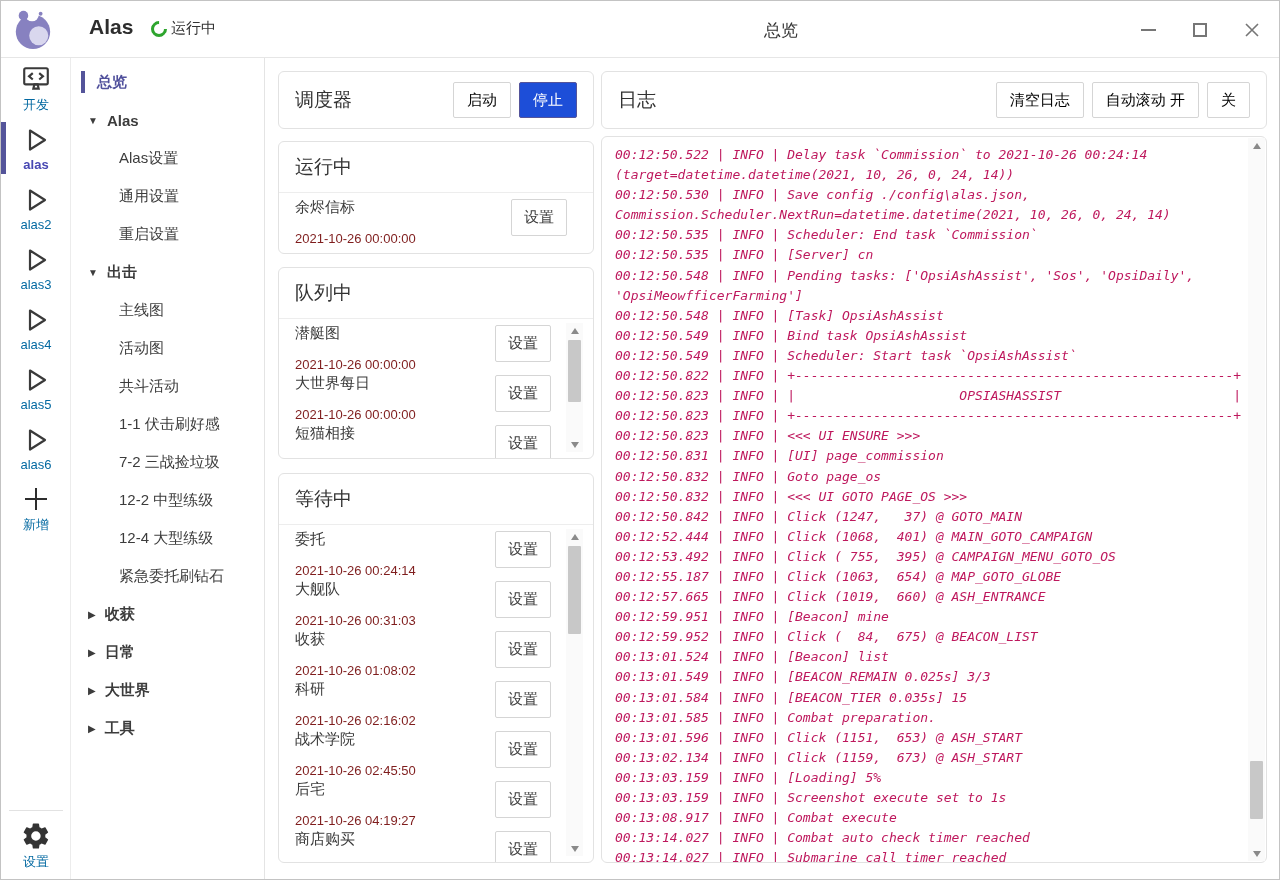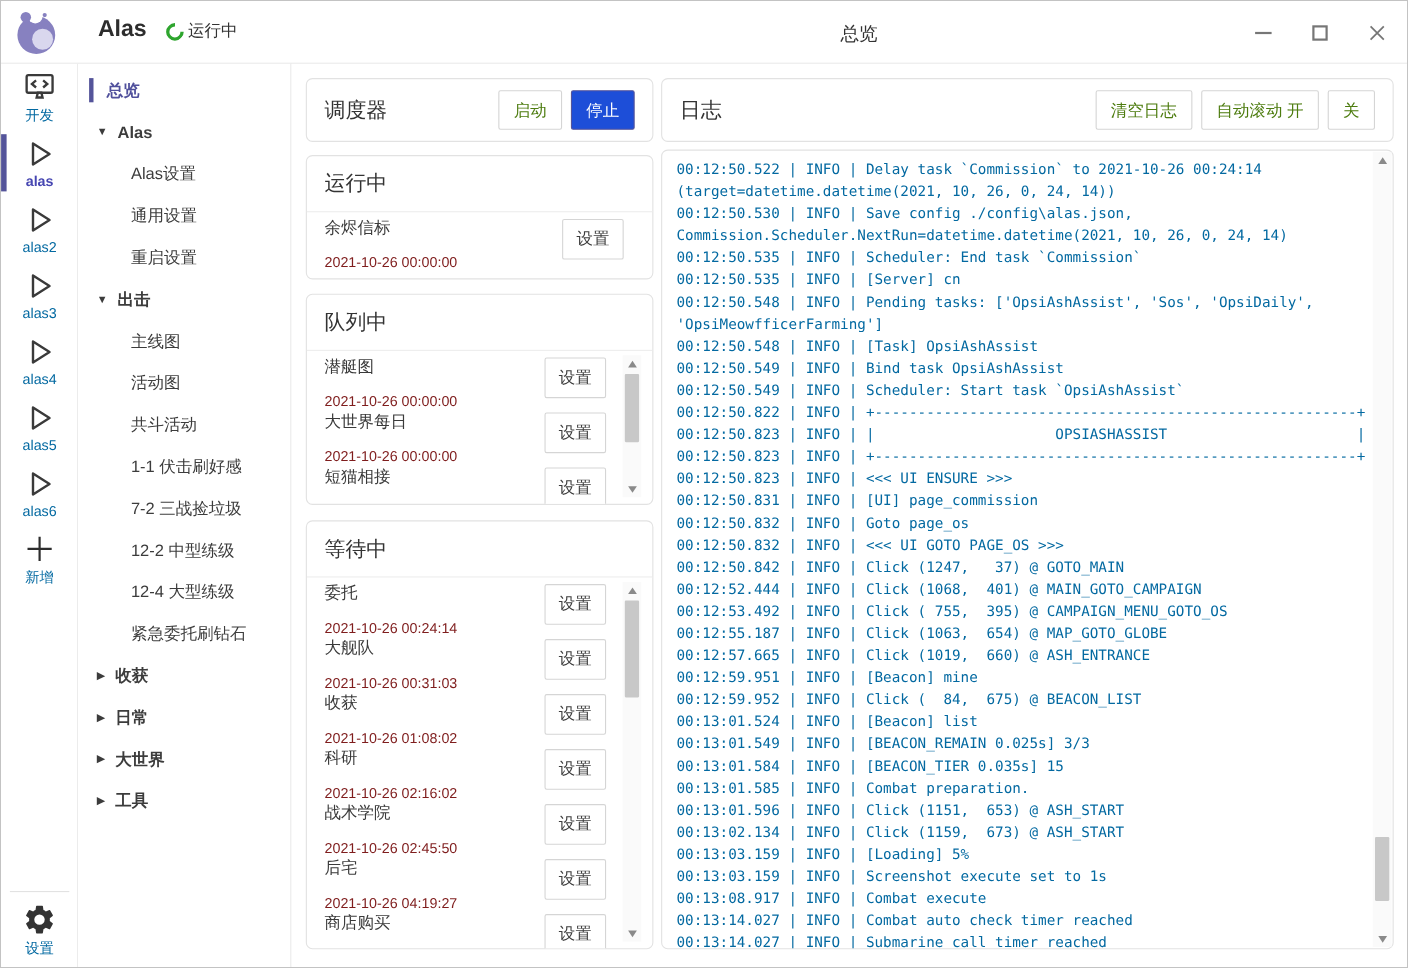--- a/index.html
+++ b/index.html
@@ -41,21 +41,21 @@
   .nav-item.child { padding-left:39px; }
   .nav-item.group { font-weight:700; }
   .nav-item.active { color:#50509c; font-weight:700; }
   .nav-item.active::before { content:""; position:absolute; left:10px; top:8px; bottom:8px; width:4px; background:#54549a; }
 
   
   .content { position:absolute; left:264px; right:0; top:57px; bottom:0; background:#fff; }
   .card { position:absolute; background:#fff; border:1px solid #e2e2e2; border-radius:6px; }
   .card-head { display:flex; align-items:center; padding:0 16px; }
   .card-title { font-size:19px; color:#333; flex:1; }
-  .btn { display:inline-flex; align-items:center; justify-content:center; height:36px; padding:0 13px; background:#fff; border:1px solid #d5d5d5; border-radius:2px; font-size:15px; color:#4d7c0f; margin-left:8px; cursor:pointer; font-family:inherit; }
+  .btn { display:inline-flex; align-items:center; justify-content:center; height:36px; padding:0 13px; background:#fff; border:1px solid #d5d5d5; border-radius:2px; font-size:15px; color:#000000; margin-left:8px; cursor:pointer; font-family:inherit; }
   .btn.primary { background:#1d4ed8; border-color:#54549a; color:#fff; }
 
   #card-scheduler { left:13px; top:13px; width:316px; height:58px; }
   #card-scheduler .card-head { height:56px; }
   #card-running { left:13px; top:83px; width:316px; height:113px; }
   #card-queue   { left:13px; top:209px; width:316px; height:192px; }
   #card-waiting { left:13px; top:415px; width:316px; height:390px; }
   .sec-head { height:51px; display:flex; align-items:center; padding:0 16px; border-bottom:1px solid #ededed; }
   .sec-title { font-size:19px; color:#333; }
   .task-list { position:relative; overflow:hidden; }
@@ -76,21 +76,21 @@
   .vs-track { flex:1; position:relative; }
   .vs-thumb { position:absolute; left:2px; right:2px; background:#c8c8c8; border-radius:1px; cursor:pointer; }
   #card-queue .vs-thumb { top:2px; height:62px; }
   #card-waiting .vs-thumb { top:2px; height:88px; }
 
   
   #card-loghead { left:336px; top:13px; right:12px; height:58px; }
   #card-loghead .card-head { height:56px; }
   #card-logbody { left:336px; top:78px; right:12px; height:727px; }
   .log-scroll { position:absolute; inset:0; padding:8px 30px 8px 13px; overflow:hidden; }
-  .log-line { font-family:"DejaVu Sans Mono","Liberation Mono",monospace; font-size:13px; line-height:20.1px; color:#0369a1; white-space:pre; }
+  .log-line { font-family:"DejaVu Sans Mono","Liberation Mono",monospace; font-size:13px; line-height:20.1px; color:#be185d; white-space:pre;font-style:italic; }
   .log-vscroll { position:absolute; top:1px; bottom:1px; right:1px; width:17px; background:#fafafa; display:flex; flex-direction:column; }
   .log-vscroll .vs-thumb { top:608px; height:58px; }
 </style>
 </head>
 <body>
 
 <div class="window">
 
   <div class="titlebar">
     <svg class="logo" viewBox="0 0 44 44">

